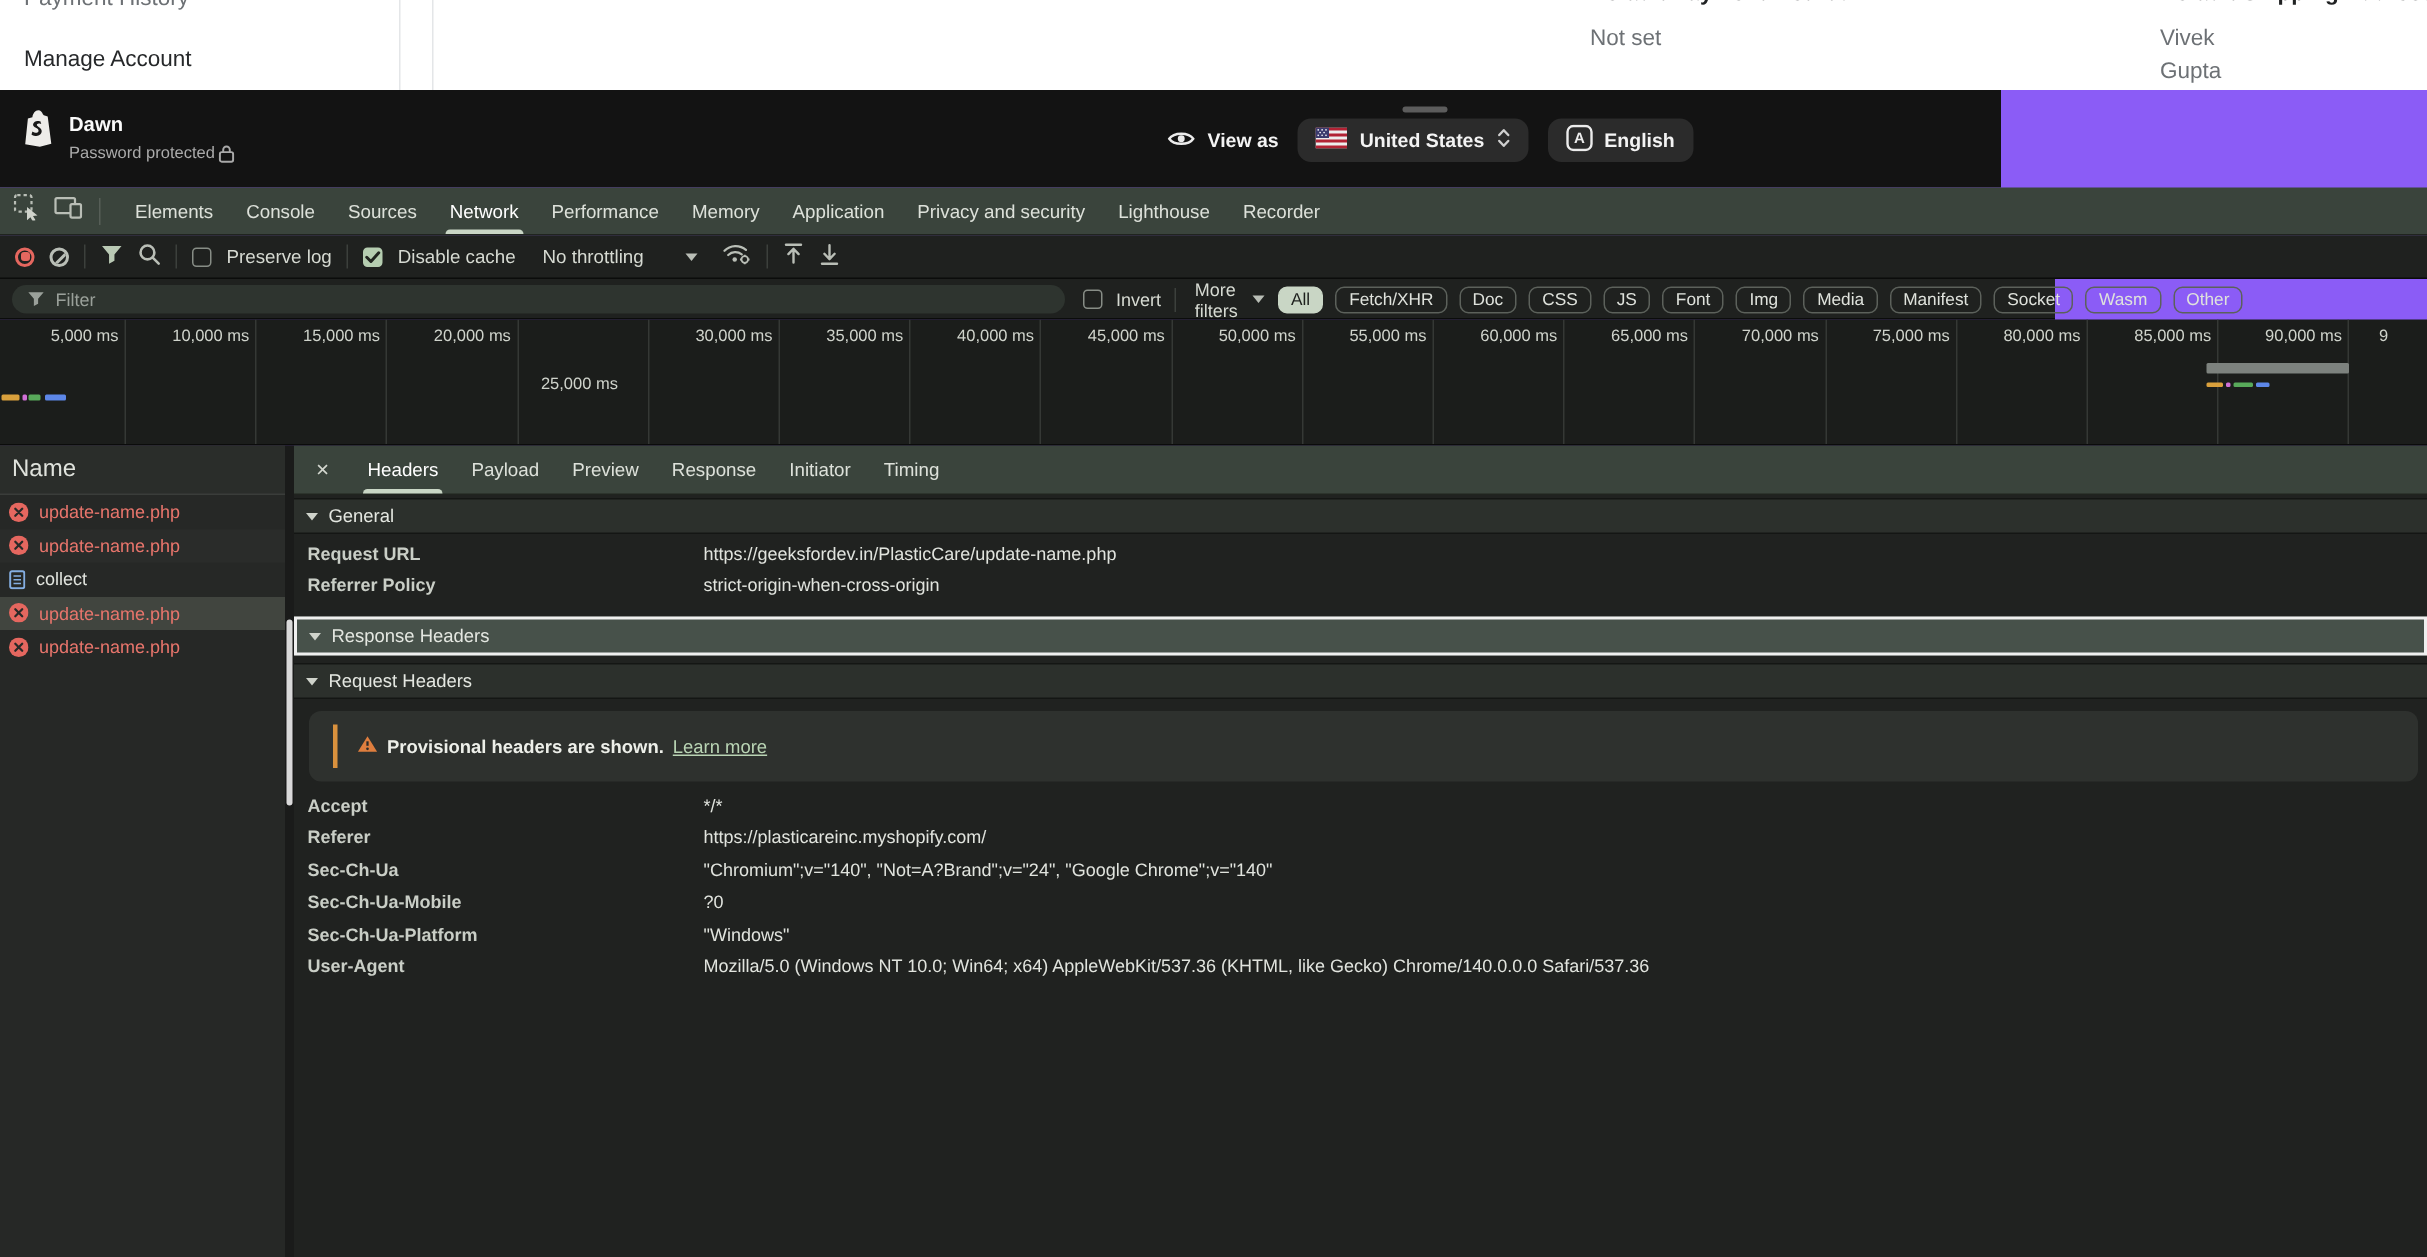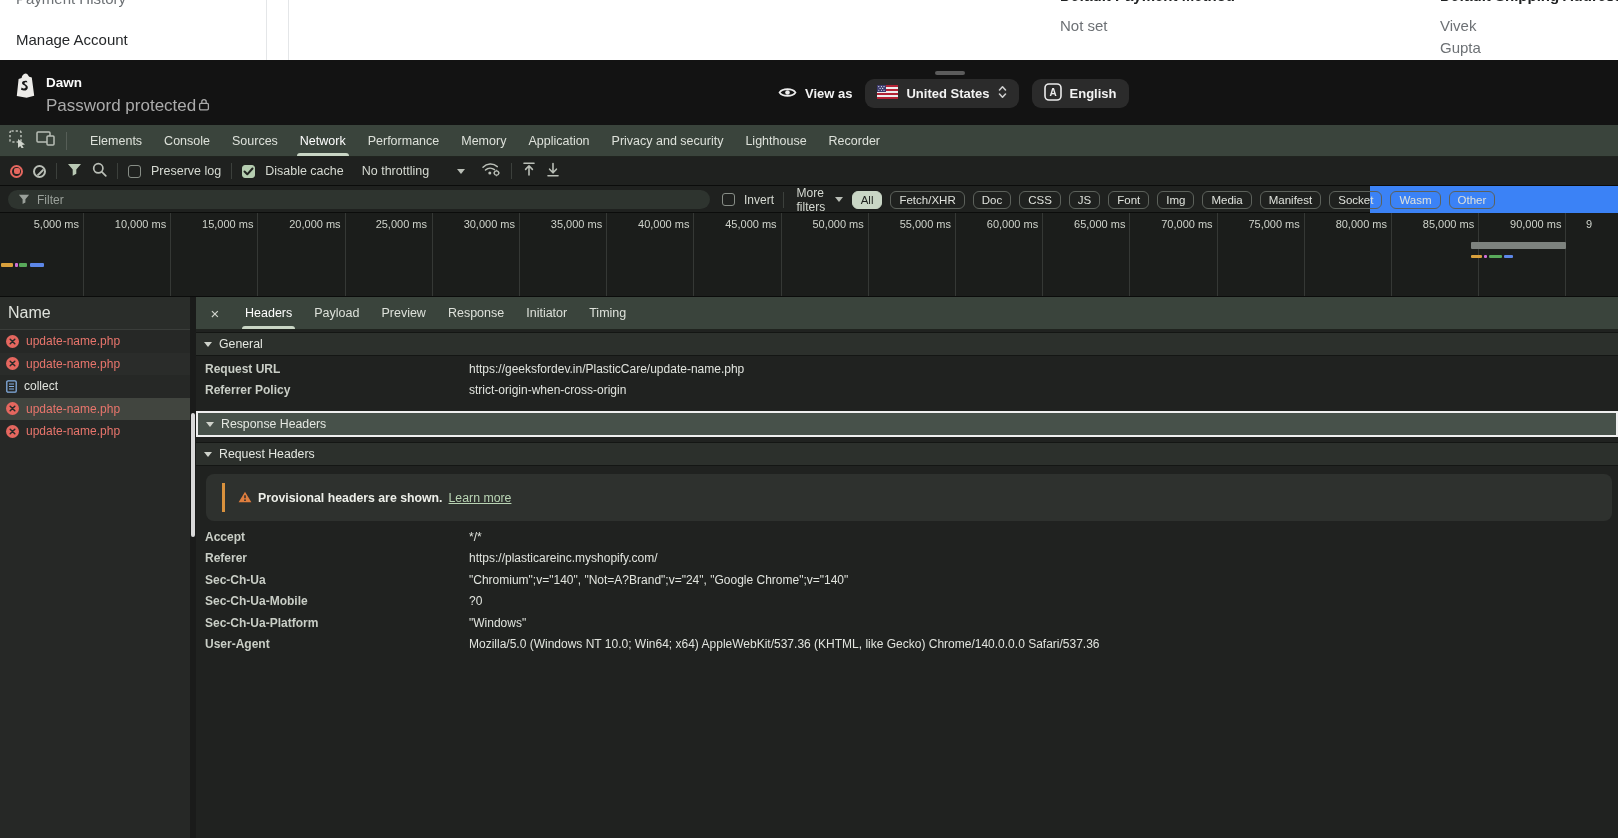--- a/index.html
+++ b/index.html
@@ -1,32 +1,32 @@
 <!DOCTYPE html>
 <html><head>
 <meta charset="utf-8">
 <style>
   html,body{margin:0;padding:0;background:#2a2a2a}
-  #app{position:relative;width:1618px;height:838px;overflow:hidden;background:#3b82f6;
+  #app{position:relative;width:1618px;height:838px;overflow:hidden;background:#8b5cf6;
        font-family:"Liberation Sans",sans-serif;}
   #app *{box-sizing:border-box}
 
   
   .topstrip{position:absolute;left:0;top:0;width:1618px;height:60px;background:#ffffff;overflow:hidden}
   .ph-cut{position:absolute;left:16px;top:-10px;font-size:15px;color:#6d7175}
   .ma{position:absolute;left:16px;top:31px;font-size:15px;font-weight:500;color:#26282a}
   .vline{position:absolute;top:0;width:1px;height:60px;background:#e4e6e8}
   .h-cut{position:absolute;top:-13px;font-size:15px;font-weight:600;color:#202223;white-space:nowrap}
   .subtxt{position:absolute;font-size:15px;color:#6d7175;white-space:nowrap}
 
   
-  .shopbar{position:absolute;left:0;top:60px;width:1618px;height:65px;background:#131313}
+  .shopbar{position:absolute;left:0;top:60px;width:1334px;height:65px;background:#131313}
   .logo{position:absolute;left:13px;top:12px}
   .store{position:absolute;left:46px;top:15px;color:#fafafa;font-size:13.5px;font-weight:700}
-  .pwd{position:absolute;left:46px;top:36px;color:#ababab;font-size:17px;display:flex;align-items:center;gap:2px}
+  .pwd{position:absolute;left:46px;top:36px;color:#ababab;font-size:11px;display:flex;align-items:flex-start;gap:2px}
   .handle{position:absolute;left:935px;top:11px;width:30px;height:4px;border-radius:2px;background:#5c5c5c}
   .viewas{position:absolute;left:778px;top:19px;display:flex;align-items:center;gap:13px}
   .viewas-lab{display:flex;align-items:center;gap:8px;color:#f3f3f3;font-size:13px;font-weight:700}
   .pill{display:flex;align-items:center;gap:8px;background:#2b2b2b;border-radius:9px;height:29px;
         padding:0 12px;color:#f3f3f3;font-size:13px;font-weight:700;cursor:pointer}
 
   
   .tabbar{position:absolute;left:0;top:125px;width:1618px;height:32px;background:#3a443c;display:flex;
           align-items:stretch;border-bottom:1px solid #20241f}
   .tb-icons{display:flex;align-items:center;gap:8px;padding:0 9px}
@@ -323,21 +323,21 @@
   <div class="timeline" id="timeline">
       <div class="tl-div" style="left: 83px;"></div>
       <div class="tl-lab" style="left: -5px;">5,000 ms</div>
       <div class="tl-div" style="left: 170.2px;"></div>
       <div class="tl-lab" style="left: 82.2px;">10,000 ms</div>
       <div class="tl-div" style="left: 257.4px;"></div>
       <div class="tl-lab" style="left: 169.4px;">15,000 ms</div>
       <div class="tl-div" style="left: 344.6px;"></div>
       <div class="tl-lab" style="left: 256.6px;">20,000 ms</div>
       <div class="tl-div" style="left: 431.8px;"></div>
-      <div class="tl-lab" style="left: 343px;">25,000 ms</div>
+      <div class="tl-lab" style="left: 328px; margin-top: 32px;">25,000 ms</div>
       <div class="tl-div" style="left: 519px;"></div>
       <div class="tl-lab" style="left: 431px;">30,000 ms</div>
       <div class="tl-div" style="left: 606.2px;"></div>
       <div class="tl-lab" style="left: 518.2px;">35,000 ms</div>
       <div class="tl-div" style="left: 693.4px;"></div>
       <div class="tl-lab" style="left: 605.4px;">40,000 ms</div>
       <div class="tl-div" style="left: 780.6px;"></div>
       <div class="tl-lab" style="left: 692.6px;">45,000 ms</div>
       <div class="tl-div" style="left: 867.8px;"></div>
       <div class="tl-lab" style="left: 779.8px;">50,000 ms</div>

